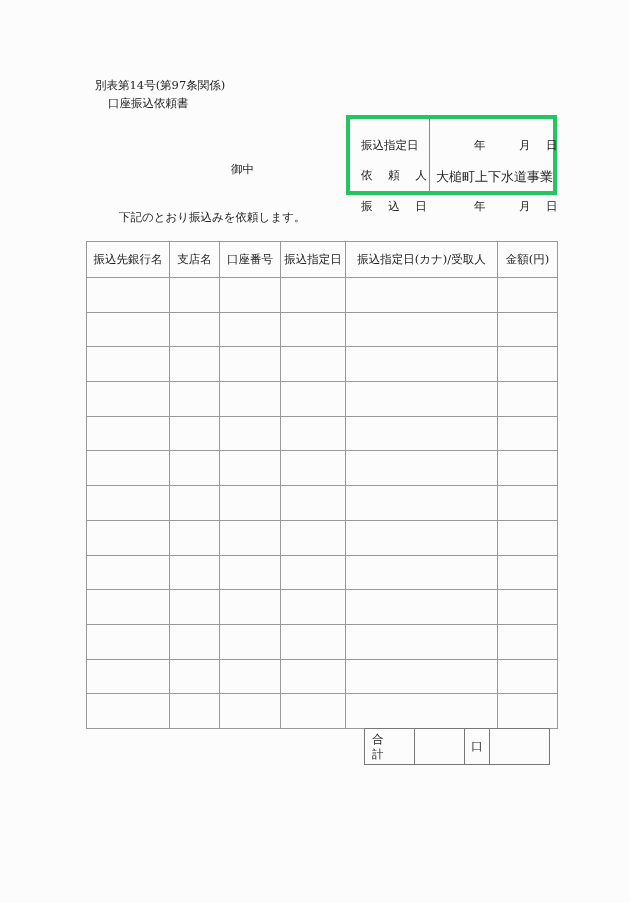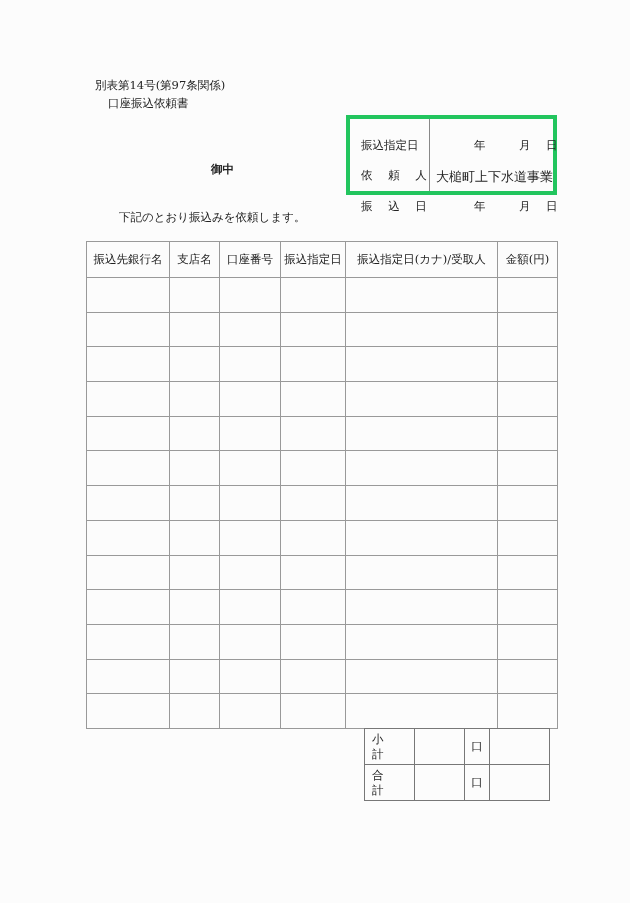--- a/index.html
+++ b/index.html
@@ -4,21 +4,21 @@
 <style>
   html, body { margin:0; padding:0; }
   body {
     width:630px; height:903px; background:#fcfcfc; position:relative;
     font-family:"DejaVu Serif", "Liberation Serif", serif; color:#222; overflow:hidden;
   }
   .abs { position:absolute; }
   .txt { font-size:11.5px; white-space:nowrap; line-height:1;margin-left:16px; }
   .form-no { left:79px; top:80px; }
   .form-title { left:92px; top:98px; }
-  .onchu { left:195px; top:164px;font-weight:bold; }
+  .onchu { left:215px; top:164px; }
   .request-text { left:103px; top:212px; }
 
   
   .hbox { left:338px; top:115px; width:211px; height:80px; border:4px solid #22c55e; box-sizing:border-box;margin-left:8px; }
   .hbox .divider { position:absolute; left:79px; top:0; bottom:0; width:0; border-left:1px solid #888; }
   .hbox .lab { position:absolute; left:11px; font-size:11.5px; }
   .hbox .ymd { position:absolute; font-size:11.5px; }
   .hbox .val { position:absolute; left:86px; font-size:13px;text-align:right; }
 
   
@@ -189,26 +189,20 @@
 </table>
 
 <table class="sub">
   <colgroup>
       <col style="width:50px">
       <col style="width:50px">
       <col style="width:25px">
       <col style="width:60px">
     </colgroup>
   <tbody>
-      <tr>
-    <td class="lbl">小計</td>
-    <td></td>
-    <td>口</td>
-    <td></td>
-  </tr>
   <tr>
     <td class="lbl">合計</td>
     <td></td>
     <td>口</td>
     <td></td>
   </tr>
 </tbody>
   </table>
 
 </body></html>

